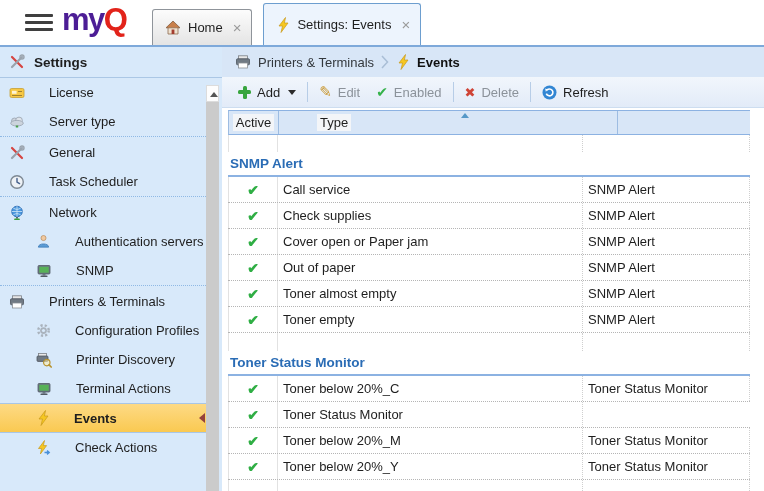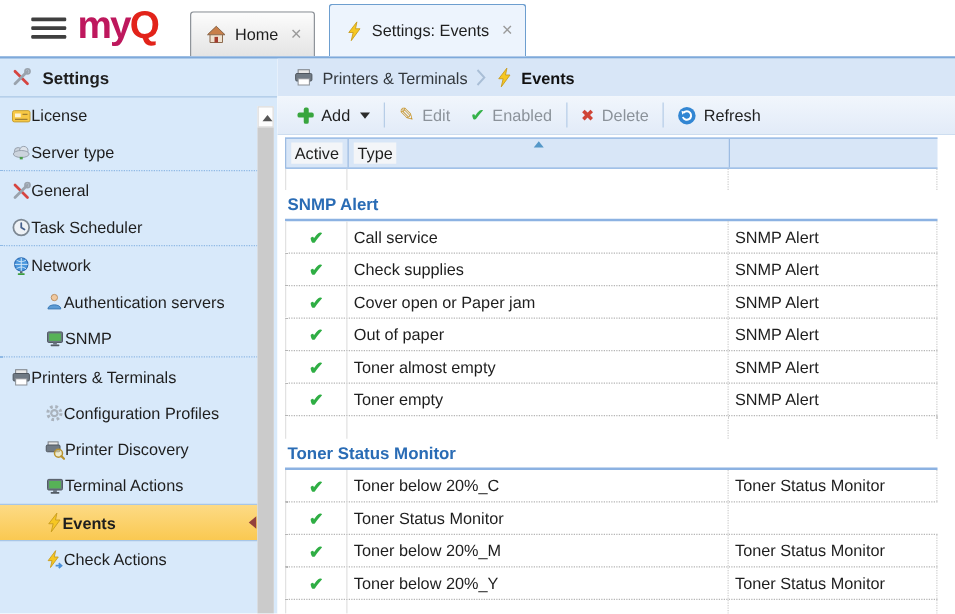--- a/index.html
+++ b/index.html
@@ -8,37 +8,37 @@
          font-family:"Liberation Sans", sans-serif; font-size:13px; color:#1e1e1e;
          background:#fff; border:0; }
 
   
   .topbar { position:absolute; left:0; top:0; width:764px; height:47px;
             background:#fff; border-bottom:2px solid #7ea9da; }
   .hamburger { position:absolute; left:25px; top:14px; width:28px; height:17px;
                display:flex; flex-direction:column; justify-content:space-between; cursor:pointer; }
   .hamburger span { display:block; height:3px; background:#3f3f3f; border-radius:1px; }
   .logo { position:absolute; left:62px; top:2px; font-weight:900; font-size:31px; letter-spacing:-1.5px; }
-  .logo .my { color:#be185d; }
+  .logo .my { color:#4c1d95; }
   .logo .q  { color:#e2231a; }
 
   .tabs { position:absolute; left:152px; bottom:0; display:flex; align-items:flex-end; }
   .tab { display:flex; align-items:center; gap:7px; padding:0 10px 0 12px; height:36px;
          border:1px solid #8f949a; border-bottom:none; border-radius:3px 3px 0 0;
          background:linear-gradient(#fcfcfc,#e4e4e4); margin-right:11px; cursor:pointer; }
   .tab.active { height:42px; background:#edf4fd; border-color:#6d9ecf; }
   .tab-close { color:#9a9a9a; font-size:15px; line-height:1; margin-left:3px; }
   .tab-close::before { content:"×"; }
 
   
   .sidebar { position:absolute; left:0; top:47px; width:222px; height:444px;
              background:#d8e9fa; overflow:hidden; }
   .sb-header { height:31px; display:flex; align-items:center; gap:9px; padding-left:9px;
                font-weight:bold; font-size:13.5px; border-bottom:1px solid #abc7e5; }
-  .sb-item { height:29px; width:206px; display:flex; align-items:center; gap:0;
+  .sb-item { height:29px; width:206px; display:flex; align-items:center; gap:24px;
              padding-left:9px; font-size:13px; cursor:pointer; position:relative; }
   .sb-item.ind { padding-left:36px;text-align:right; }
   .sb-sep { height:2px; width:206px; border-top:1px dotted #8fb9e5; }
   .sb-item.selected { background:linear-gradient(#fdda85,#fac951); font-weight:bold;
                       border-top:1px solid #a8c6e6; border-bottom:1px solid #a8c6e6; height:30px; }
   .sel-arrow { position:absolute; right:1px; top:9px; width:0; height:0;
                border-top:5px solid transparent; border-bottom:5px solid transparent;
                border-right:6px solid #94413c; }
   .icon { flex:0 0 auto; display:inline-flex; }
 
@@ -71,21 +71,21 @@
   .ic-caret { width:0; height:0; border-left:4px solid transparent; border-right:4px solid transparent;
               border-top:5px solid #2b2b2b; margin-left:2px; }
   .ic-pencil::before { content:"✎"; color:#c9972f; font-size:15px; line-height:1; }
   .ic-check::before  { content:"✔"; color:#35b24a; font-size:14px; line-height:1; }
   .ic-x::before      { content:"✖"; color:#cf4436; font-size:13px; line-height:1; }
 
   
   .grid { margin:2px 0 0 6px; width:522px; }
   .g-head { display:grid; grid-template-columns:50px 305px 167px; height:25px;
             background:#d8e6f7; border-top:1px solid #8cb2e2; border-bottom:1px solid #8cb2e2;
-            border-left:1px solid #9dbce2; }
+            border-left:1px solid #9dbce2;gap:34px; }
   .gh { position:relative; display:flex; align-items:center; border-right:1px solid #9dbce2;
         font-size:13px; cursor:pointer; }
   .gh.a { justify-content:center; }
   .gh.n, .gh.t { padding-left:4px; }
   .gh-label { background:#f3f5f8; padding:0 3px; line-height:17px; }
   .sort { position:absolute; top:2px; left:50%; margin-left:-4px; width:0; height:0;
           border-left:4px solid transparent; border-right:4px solid transparent;
           border-bottom:5px solid #5598c8; }
 
   .trow, .t-gap { display:grid; grid-template-columns:50px 305px 167px; height:26px;

